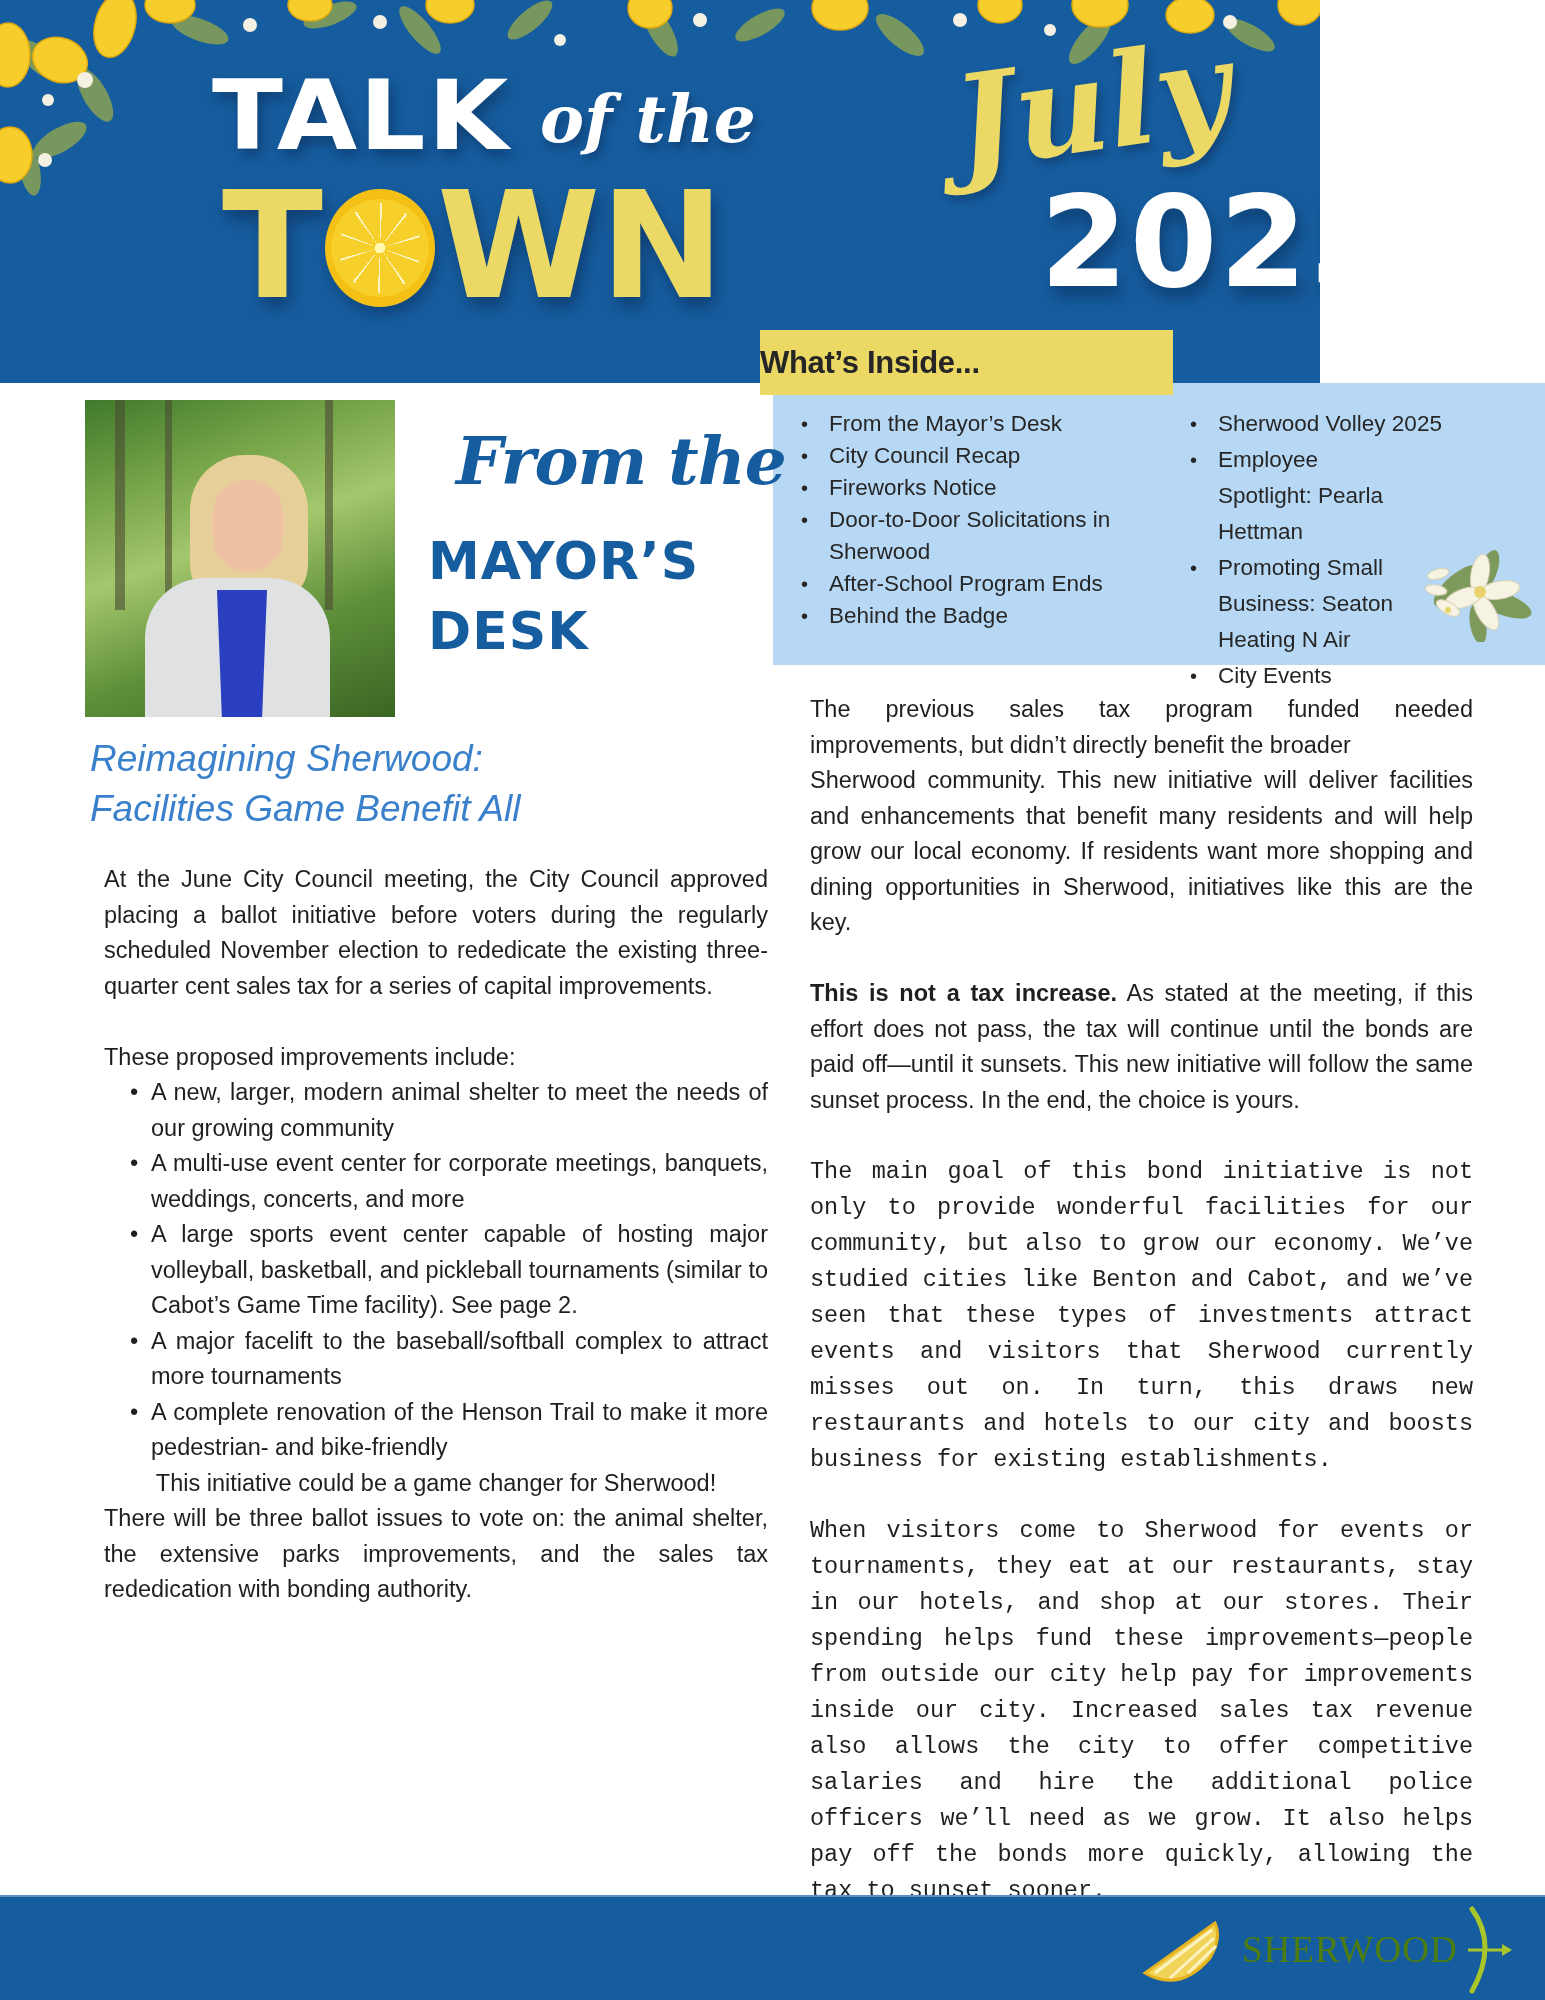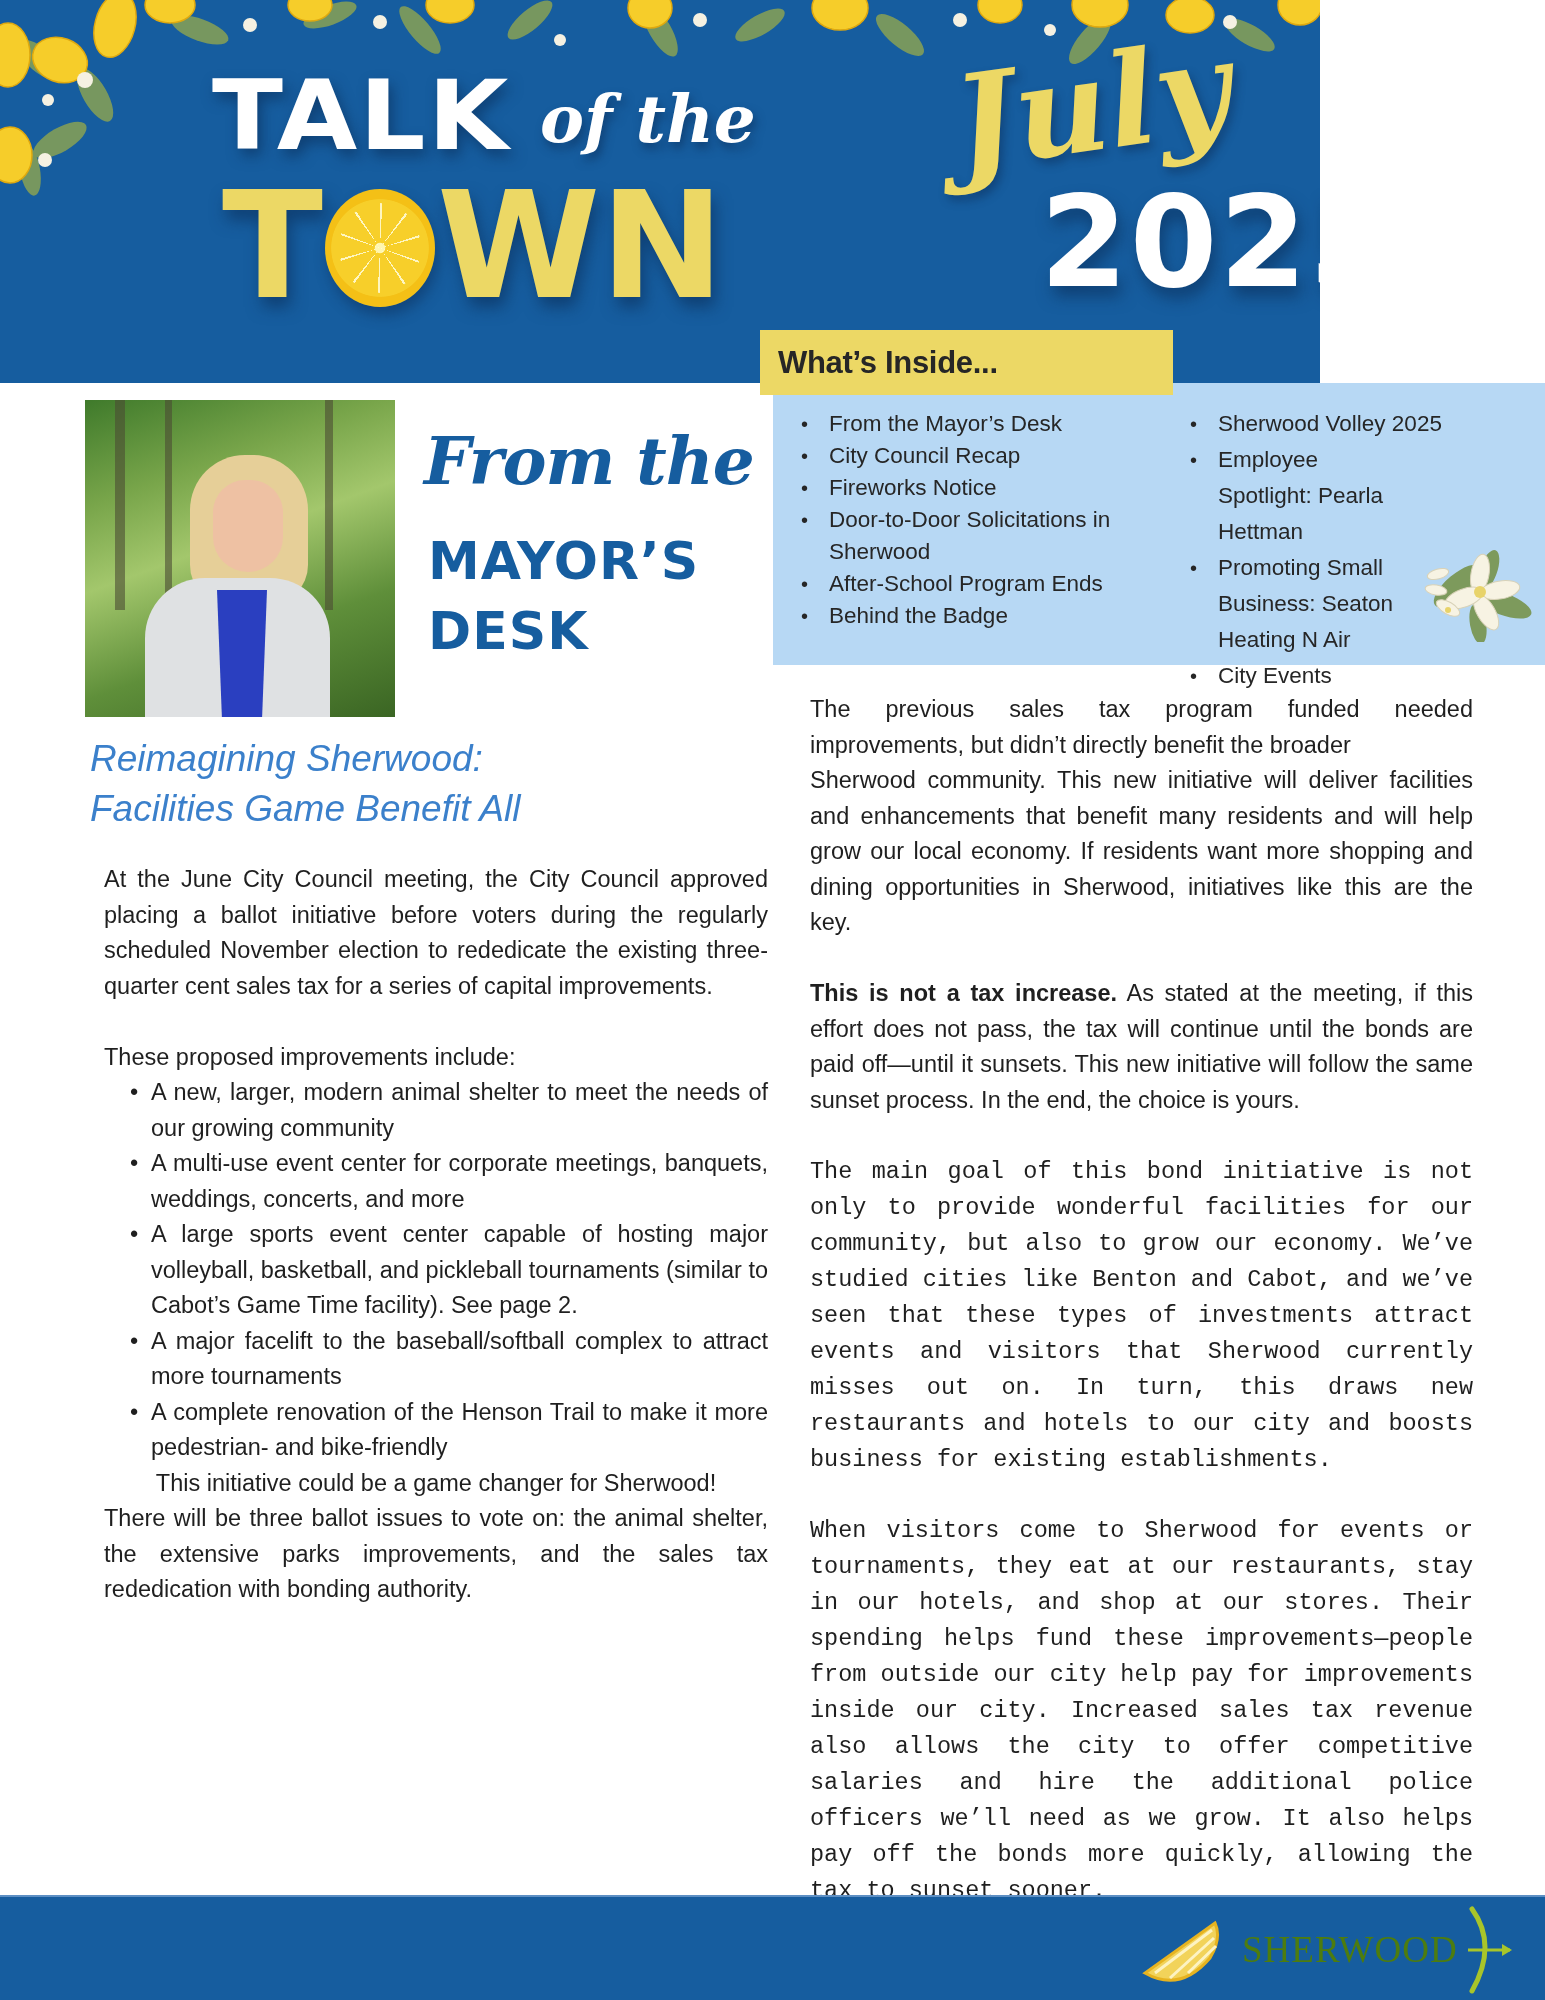--- a/index.html
+++ b/index.html
@@ -12,37 +12,37 @@
   .title-talk { position: absolute; left: 212px; top: 68px; font-family: "DejaVu Sans", sans-serif; font-weight: bold; font-size: 104px; letter-spacing: 2px; color: #ffffff; line-height: 1; text-shadow: 4px 8px 14px rgba(10,40,80,0.55); transform: scaleY(0.92); transform-origin: left top; }
   .title-ofthe { position: absolute; left: 540px; top: 86px; font-family: "DejaVu Serif", serif; font-style: italic; font-weight: bold; font-size: 66px; color: #ffffff; line-height: 1; text-shadow: 3px 6px 10px rgba(10,40,80,0.5); }
   .title-town { position: absolute; left: 222px; top: 172px; font-family: "DejaVu Sans", sans-serif; font-weight: bold; font-size: 148px; color: #ecd865; line-height: 1; letter-spacing: 0; text-shadow: 4px 10px 16px rgba(10,40,80,0.55); display: flex; align-items: center; }
   .title-town .lemon-o { display: inline-block; width: 110px; height: 118px; border-radius: 50%; margin: 0 2px; position: relative; top: 2px; background: radial-gradient(circle at 50% 50%, #fff6b0 0 6%, #f7cf2a 7% 60%, #f4c016 61% 80%, #fbf3d0 81% 88%, #f0c52c 89% 100%); box-shadow: 3px 8px 14px rgba(10,40,80,0.45); }
   .title-town .lemon-o::before { content: ""; position: absolute; inset: 14px; border-radius: 50%; background: repeating-conic-gradient(from 0deg, rgba(255,250,210,0.9) 0deg 3deg, transparent 3deg 36deg); }
 
   .title-july { position: absolute; left: 955px; top: 60px; font-family: "DejaVu Serif", serif; font-style: italic; font-weight: bold; font-size: 128px; color: #ecd865; line-height: 1; transform: rotate(-8deg); transform-origin: left center; text-shadow: 3px 6px 10px rgba(10,40,80,0.45); }
   .title-year { position: absolute; left: 1040px; top: 180px; font-family: "DejaVu Sans", sans-serif; font-weight: bold; font-size: 126px; color: #ffffff; line-height: 1; letter-spacing: 2px; text-shadow: 4px 10px 16px rgba(10,40,80,0.55); }
 
   .inside-panel { position: absolute; left: 773px; top: 383px; width: 772px; height: 282px; background: #b7d8f4; }
-  .inside-tab { position: absolute; left: 760px; top: 330px; width: 413px; height: 65px; background: #ecd865; padding-left: 18px; display: flex; align-items: center; }
+  .inside-tab { position: absolute; left: 760px; top: 330px; width: 413px; height: 65px; background: #ecd865; display: flex; align-items: center; }
   .inside-tab span { font-family: "Liberation Sans", sans-serif; font-weight: bold; font-size: 31px; color: #262626; letter-spacing: -0.3px; }
   .inside-col { position: absolute; list-style: none; font-family: "Liberation Sans", sans-serif; font-size: 22.5px; color: #262626; line-height: 32px; }
   .inside-col li { position: relative; padding-left: 32px; }
   .inside-col li::before { content: "•"; position: absolute; left: 4px; top: 0; font-size: 20px; }
   .inside-col.c1 { left: 797px; top: 408px; width: 380px; }
   .inside-col.c2 { left: 1186px; top: 406px; width: 300px; line-height: 36px; }
   .blossom { position: absolute; left: 1418px; top: 546px; width: 118px; height: 96px; }
 
   .photo { position: absolute; left: 85px; top: 400px; width: 310px; height: 317px; overflow: hidden; background: linear-gradient(160deg, #3f7a2b 0%, #78a54a 25%, #a3c76c 45%, #5f8f3a 70%, #3a6523 100%); }
   .photo .tree { position: absolute; top: 0; width: 10px; height: 210px; background: #4b4b34; opacity: 0.6; }
   .photo .hair { position: absolute; left: 105px; top: 55px; width: 118px; height: 150px; border-radius: 55px 55px 40px 40px; background: #e6cf98; }
   .photo .face { position: absolute; left: 128px; top: 80px; width: 70px; height: 92px; border-radius: 35px 35px 38px 38px; background: #eec1a3; }
   .photo .jacket { position: absolute; left: 60px; top: 178px; width: 185px; height: 160px; border-radius: 60px 60px 0 0; background: #dfe1e3; }
   .photo .blouse { position: absolute; left: 132px; top: 190px; width: 50px; height: 130px; background: #2a3fc0; clip-path: polygon(0 0, 100% 0, 90% 100%, 10% 100%); }
 
-  .from-the { position: absolute; left: 424px; top: 428px; font-family: "DejaVu Serif", serif; font-style: italic; font-weight: bold; font-size: 66px; color: #165d9f; line-height: 1; letter-spacing: -1px; }
+  .from-the { position: absolute; left: 456px; top: 428px; font-family: "DejaVu Serif", serif; font-style: italic; font-weight: bold; font-size: 66px; color: #165d9f; line-height: 1; letter-spacing: -1px; }
   .mayors { position: absolute; left: 428px; top: 535px; font-family: "DejaVu Sans", sans-serif; font-weight: bold; font-size: 52px; color: #165d9f; line-height: 1; letter-spacing: 1px; }
   .desk { position: absolute; left: 428px; top: 605px; font-family: "DejaVu Sans", sans-serif; font-weight: bold; font-size: 52px; color: #165d9f; line-height: 1; letter-spacing: 1px; }
 
   .headline { position: absolute; left: 90px; top: 734px; font-family: "Liberation Sans", sans-serif; font-style: italic; font-weight: normal; font-size: 37px; color: #3b80cb; line-height: 50px; }
 
   .col { position: absolute; font-family: "Liberation Sans", sans-serif; font-size: 23.5px; line-height: 35.5px; color: #1f1f1f; text-align: justify; }
   .col p { margin: 0; }
   .col .gap { height: 35.5px; }
   .col-left { left: 86px; top: 862px; width: 664px; margin-left: 18px; }
   .col-right { left: 810px; top: 692px; width: 663px; }

